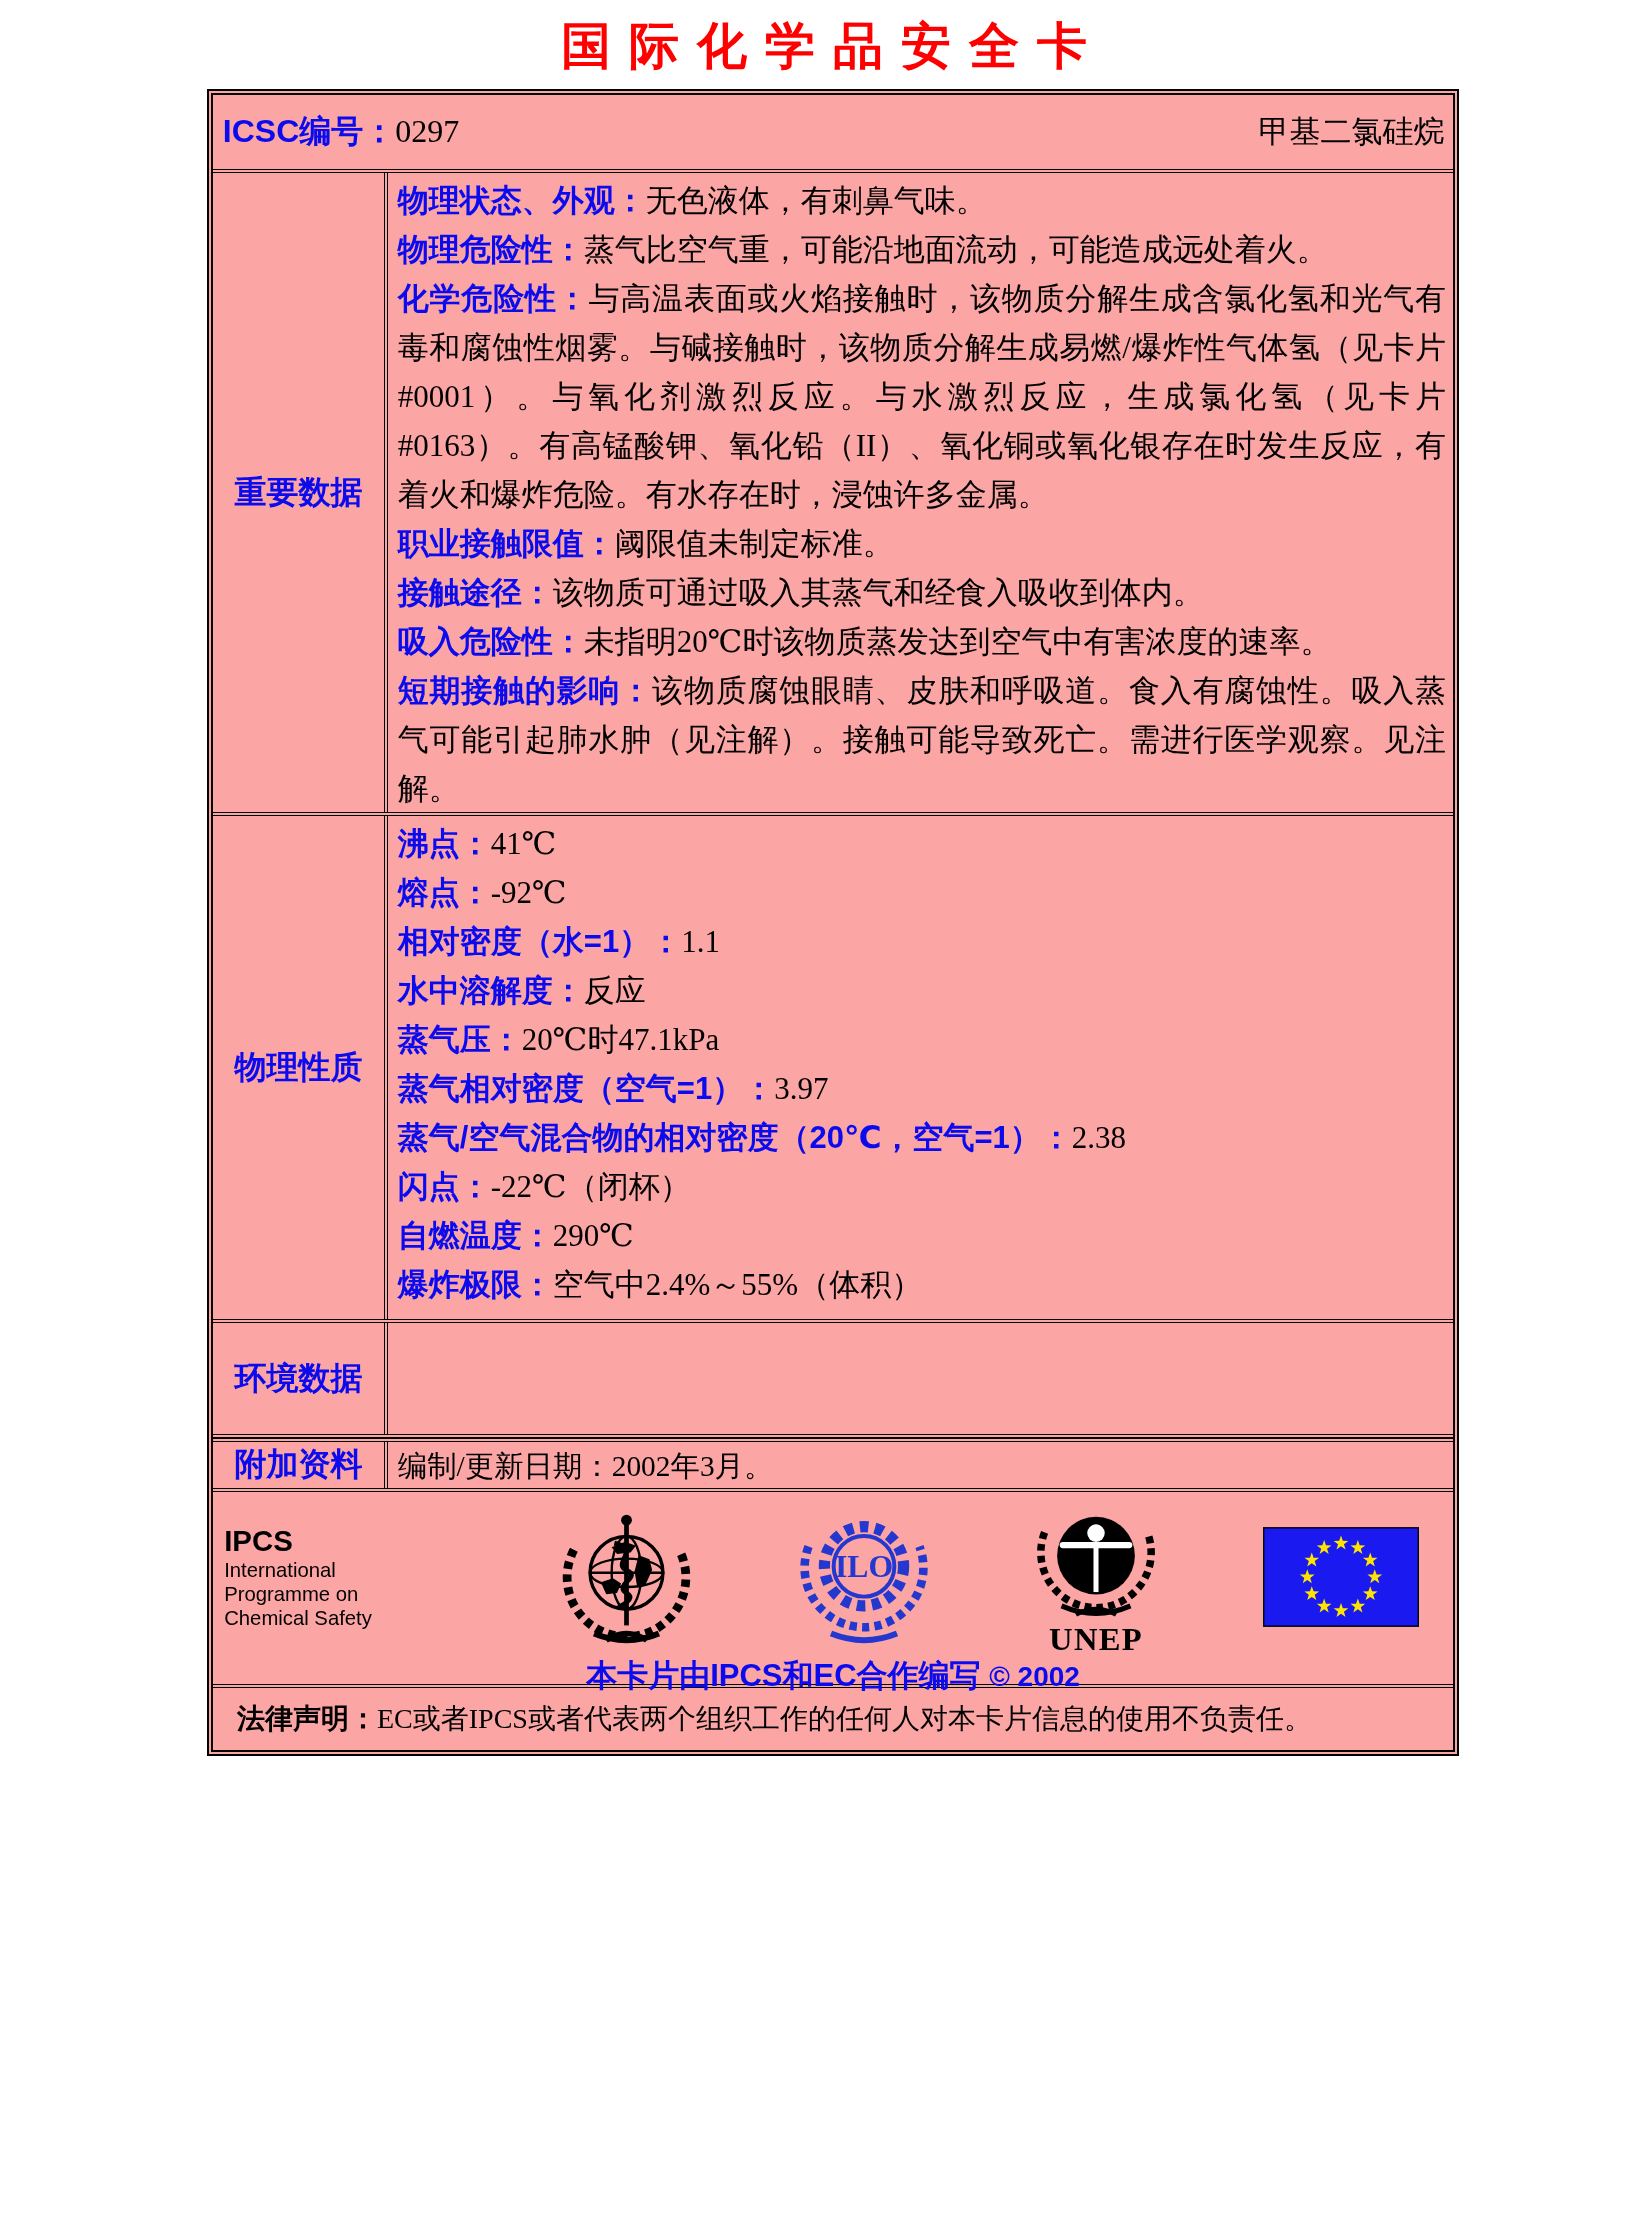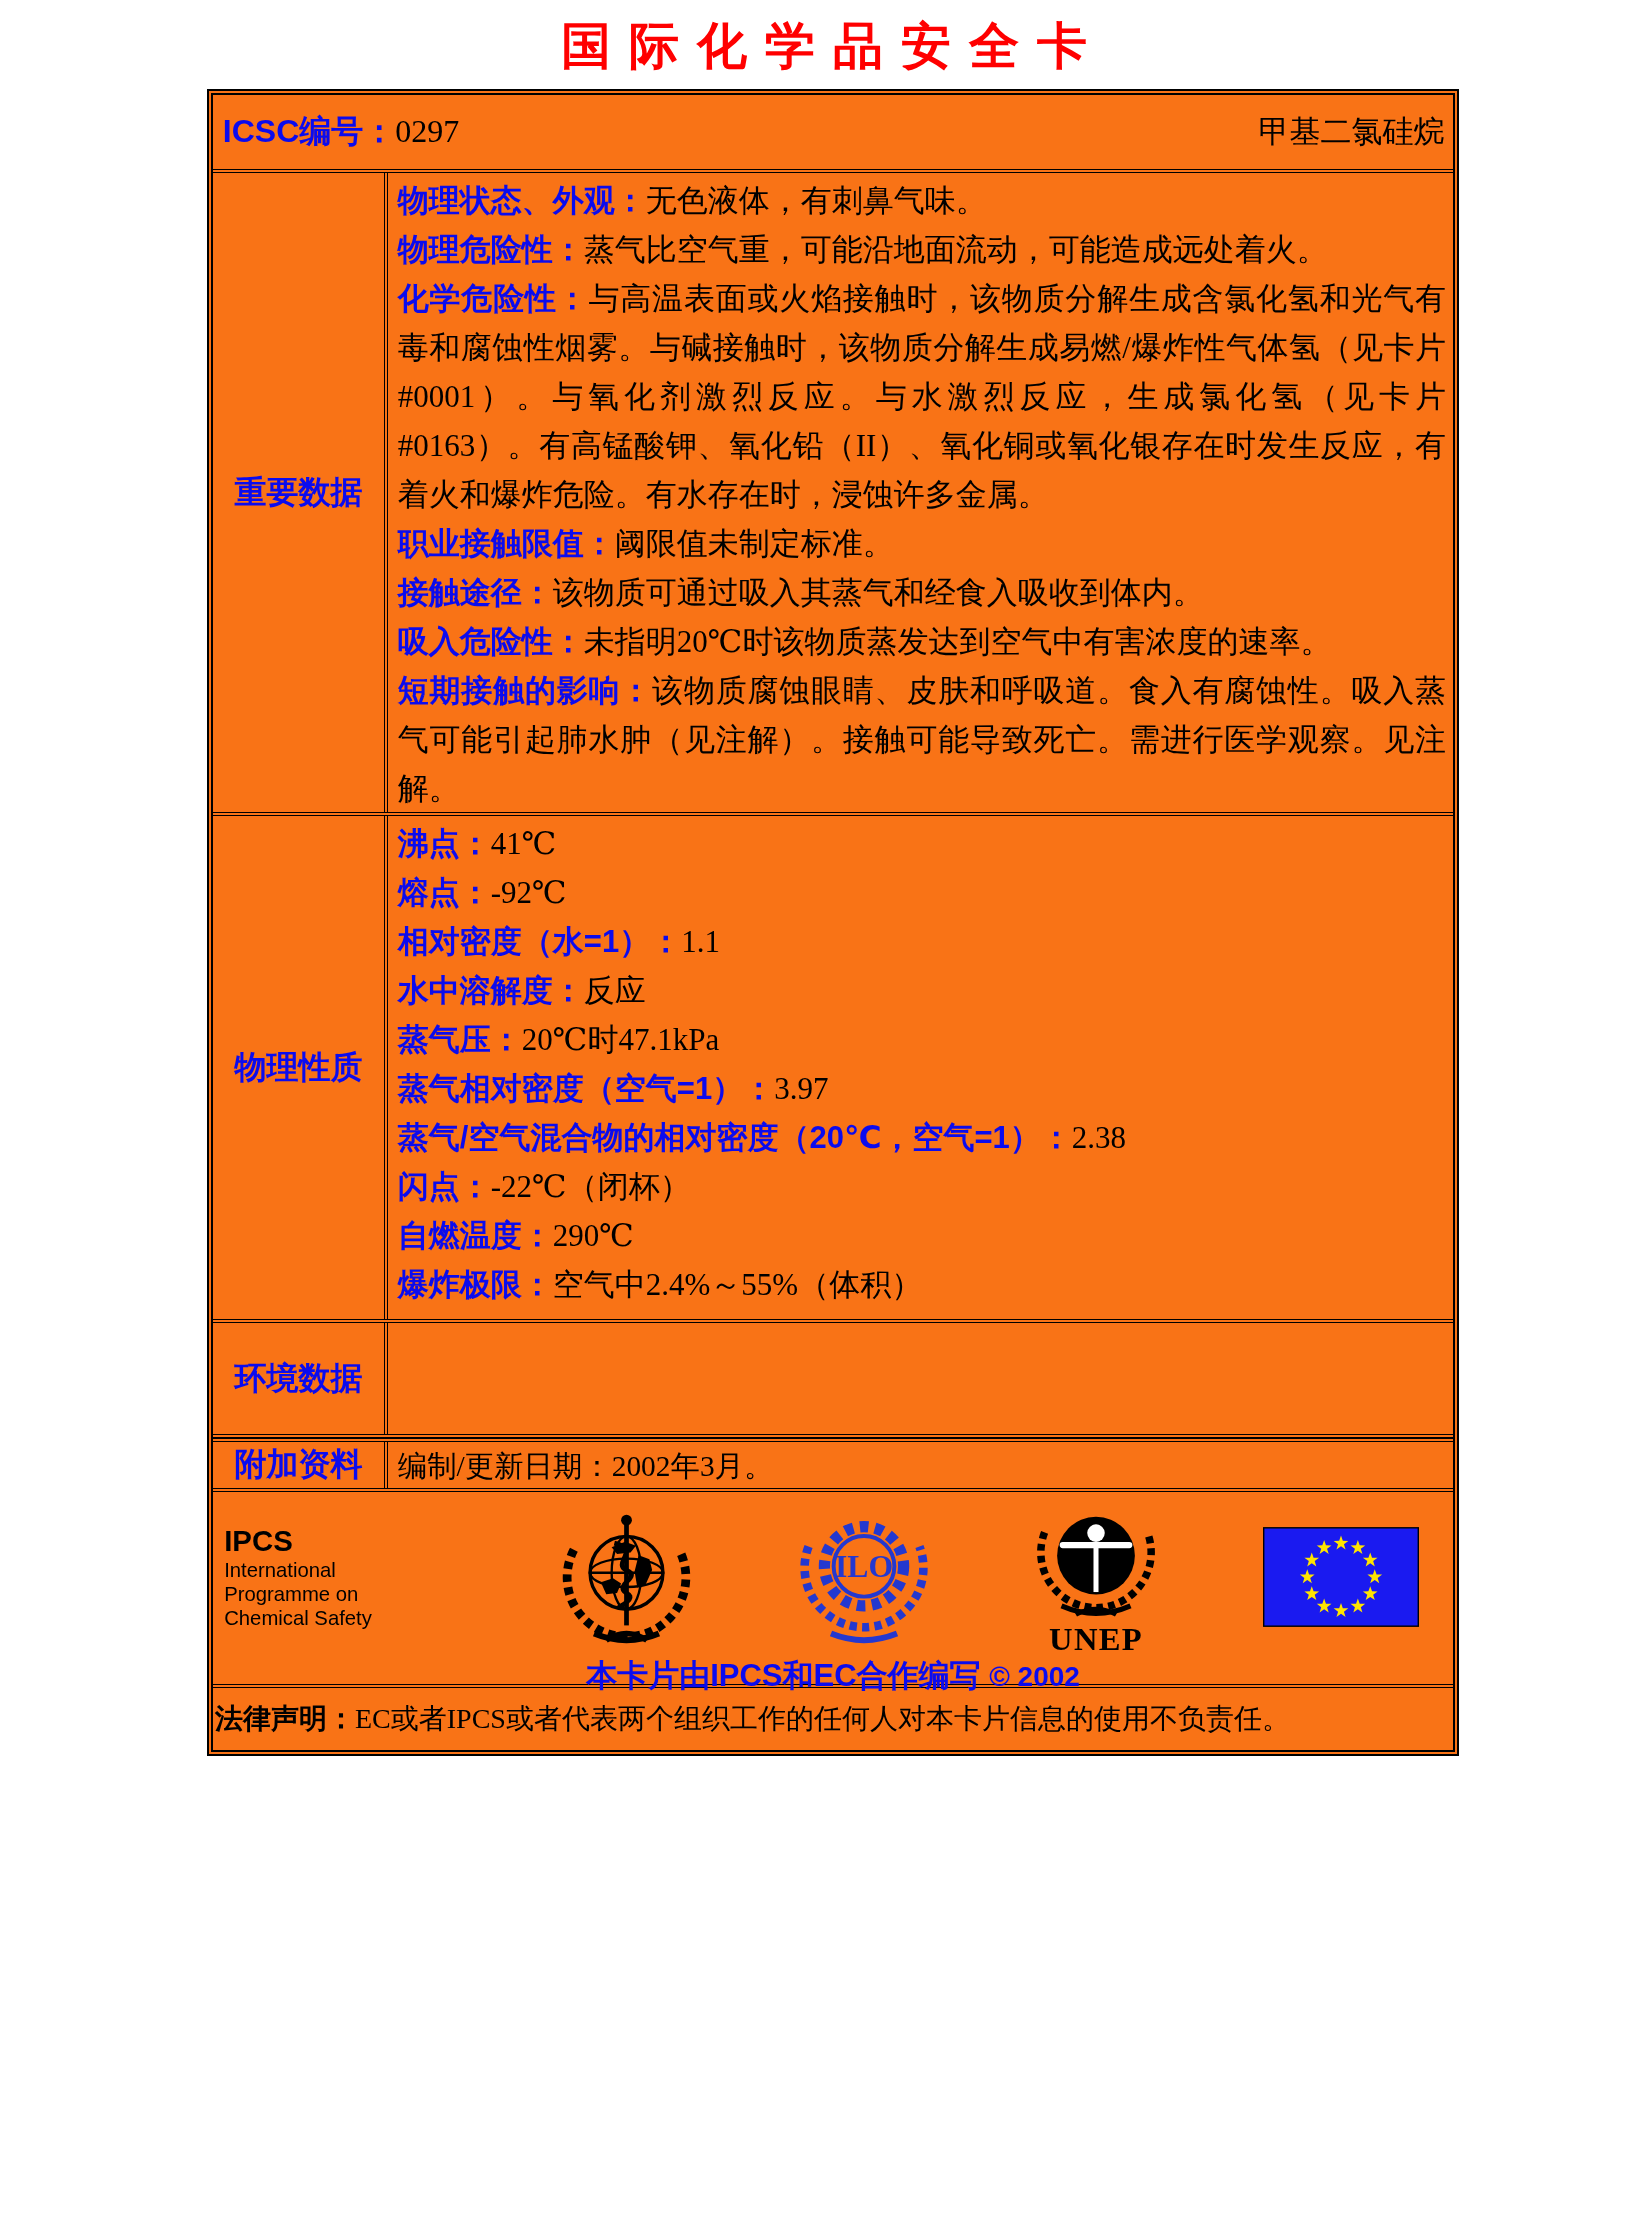--- a/index.html
+++ b/index.html
@@ -18,21 +18,21 @@
     font-size:50px;font-weight:bold;
     letter-spacing:18px;
     color:var(--title-red,#ff0000);
     font-family:Liberation Mono, monospace;
     white-space:nowrap;
   }
 
   
   .card{
     border:6.3px double #000;
-    background:#f97316;
+    background:#fca5a5;
     width:1252px;box-sizing:border-box;
   }
   .row{display:flex;box-sizing:border-box;}
   .row + .row{border-top:4.2px double #000;}
 
   .label-cell{
     width:175px;min-width:175px;box-sizing:border-box;
     border-right:4.9px double #000;
     display:flex;align-items:center;justify-content:center;
     color:var(--label-blue,#0b0bee);
@@ -85,21 +85,21 @@
   .ipcs-acronym{font-size:29.4px;font-weight:bold;line-height:34px;}
   .copyright{
     text-align:center;margin-top:1.4px;
     color:var(--label-blue,#0b0bee);
     font-size:31px;font-weight:bold;
     font-family:"Liberation Sans","DejaVu Sans",sans-serif;
   }
   .copyright .year{font-size:28px;font-weight:bold;}
 
   
-  .row-legal{height:66px;align-items:center;padding:0 7px 0 2px;font-size:28px;}
+  .row-legal{height:66px;align-items:center;padding:0 7px 0 24px;font-size:28px;}
   .legal-label{font-weight:bold;font-family:"Liberation Sans","DejaVu Sans",sans-serif;}
 
   svg{display:block;}
   svg text{font-family:"Liberation Serif","DejaVu Serif",serif;}
 </style>
 </head>
 <body>
 
 <div class="page">
 

